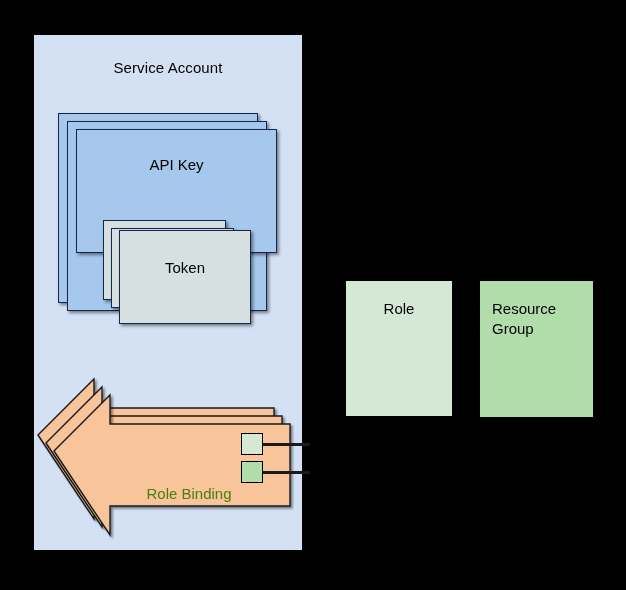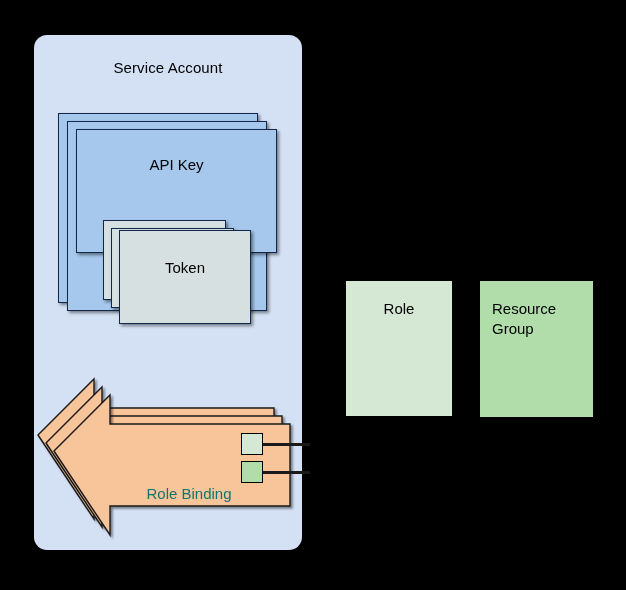--- a/index.html
+++ b/index.html
@@ -20,21 +20,20 @@
   }
 
   
   .abs { position: absolute; box-sizing: border-box; }
 
   
   #service-account {
     left: 34px; top: 35px;
     width: 268px; height: 515px;
     background: #d4e1f5;
-    border-radius: 13px;
   }
   #service-account-label {
     position: absolute;
     left: 0; top: 24px;
     width: 268px;
     text-align: center;
     font-size: 15px;
     color: #000000;
     letter-spacing: .1px;
   }
@@ -76,21 +75,21 @@
     width: 268px; height: 515px;
     pointer-events: none;
   }
   #rolebinding-group svg { display: block; overflow: visible; }
   #rolebinding-label {
     position: absolute;
     left: 75px; top: 450px;
     width: 160px;
     text-align: center;
     font-size: 15px;
-    color: #0f766e;
+    color: #4d7c0f;
   }
 
   
   .connector-square {
     position: absolute;
     box-sizing: border-box;
     width: 22px; height: 22px;
     border: 1.6px solid #000000;
   }
   #connector-square-role     { left: 241px; top: 433px; background: #d5e8d4; }

